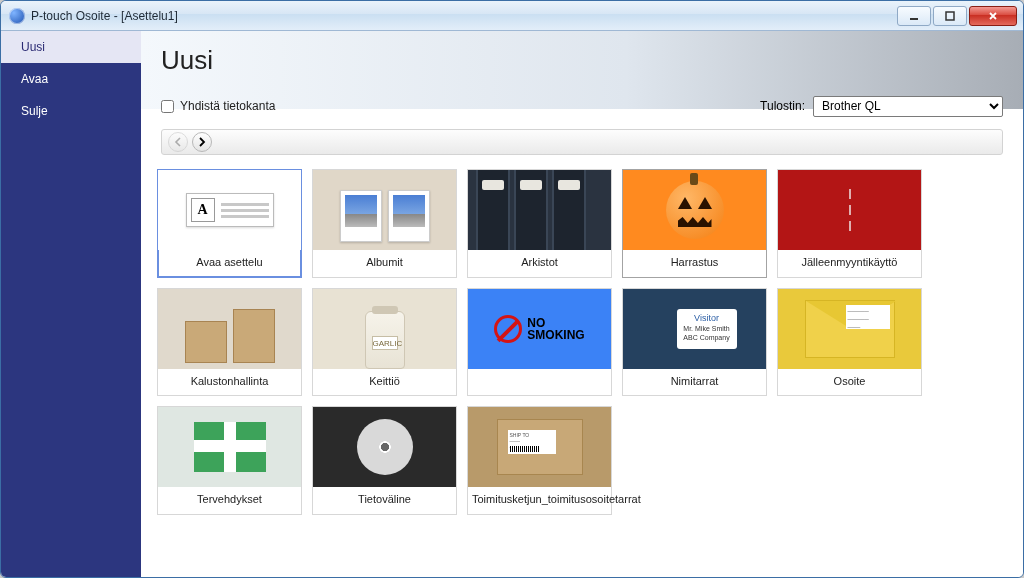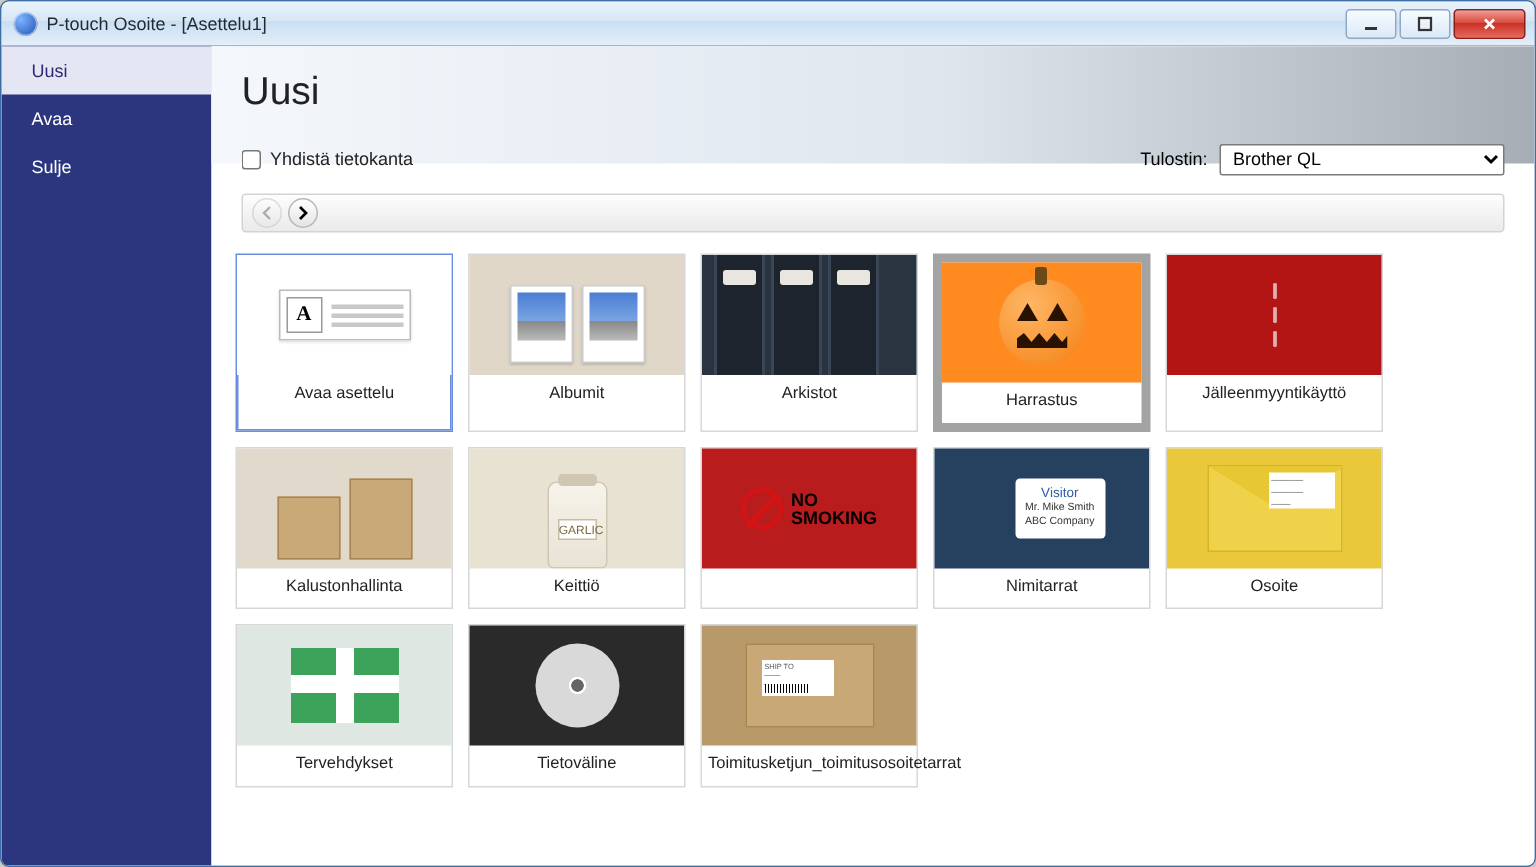--- a/index.html
+++ b/index.html
@@ -77,21 +77,21 @@
     }
     .nav-btn.disabled{ opacity:.45; }
 
     .grid-wrap{ flex:1; overflow:auto; padding: 10px 16px 20px 16px; }
     .tmpl-grid{ display:flex; flex-wrap:wrap; gap:10px; align-content:flex-start; }
     .tmpl-card{
       width:145px; border:1px solid #d7d7d7; background:#fff; cursor:pointer;
       display:flex; flex-direction:column;
     }
     .tmpl-card.selected{ border:1px solid #6a8fe0; box-shadow:0 0 0 1px #6a8fe0 inset; }
-    .tmpl-card.hover{ border:6px solid #a3a3a3; }
+    .tmpl-card.hover{ border:1px solid #a3a3a3; }
     .tmpl-thumb{
       height:80px; display:flex; align-items:center; justify-content:center; overflow:hidden;
     }
     .tmpl-label{ text-align:center; font-size:11px; padding:6px 4px 8px 4px; color:#222; line-height:1.15; }
 
     
     .th-new{background:#fff;}
     .th-new .label-sample{
       width:88px;height:34px;border:1px solid #bbb;display:flex;align-items:center;padding:4px;gap:6px;
       box-shadow:0 1px 2px rgba(0,0,0,.15);
@@ -116,21 +116,21 @@
     .th-pumpkin .eye.l{left:12px;} .th-pumpkin .eye.r{right:12px;}
     .th-pumpkin .mouth{position:absolute;bottom:12px;left:12px;right:12px;height:10px;background:#2a1200;clip-path:polygon(0 40%,15% 0,30% 60%,45% 0,60% 60%,75% 0,90% 60%,100% 20%,100% 100%,0 100%);}
     .th-retail{background:#b31515;display:flex;flex-direction:column;gap:6px;justify-content:center;padding:8px;}
     .th-retail div{height:10px;background:#fff;border:1px solid #e0b0b0;}
     .th-inventory{background:#e0d9cc;display:flex;gap:6px;justify-content:center;align-items:flex-end;padding:6px;}
     .th-inventory .box{width:42px;height:42px;background:#c9a978;border:1px solid #a88452;}
     .th-kitchen{background:#e8e2d3;display:flex;justify-content:center;align-items:flex-end;}
     .th-jar{width:40px;height:58px;border-radius:6px 6px 4px 4px;background:linear-gradient(#f6f3ea,#e8e3d5);border:1px solid #cfc7b4;position:relative;text-decoration:underline;}
     .th-jar::before{content:"";position:absolute;top:-6px;left:6px;right:6px;height:8px;background:#cfc7b4;border-radius:3px;}
     .th-jar .jl{position:absolute;left:6px;right:6px;top:24px;height:14px;background:#fff;border:1px solid #c6bda5;font:8px/14px sans-serif;text-align:center;color:#7a6a3e;}
-    .th-sign{background:#b91c1c;display:flex;align-items:center;justify-content:center;gap:5px;}
+    .th-sign{background:#3b82f6;display:flex;align-items:center;justify-content:center;gap:5px;}
     .th-sign .ns{width:28px;height:28px;border-radius:50%;border:3px solid #d41414;position:relative;}
     .th-sign .ns::after{content:"";position:absolute;left:-3px;right:-3px;top:11px;height:4px;background:#d41414;transform:rotate(-45deg);}
     .th-sign .txt{font-weight:800;font-size:12px;line-height:1;color:#000;font-family:Arial,sans-serif;}
     .th-badge{background:#25415f;display:flex;align-items:center;justify-content:center;padding-left:24px;}
     .th-badge .card{width:60px;height:40px;background:#fff;border-radius:3px;display:flex;flex-direction:column;align-items:center;padding:4px;gap:2px;}
     .th-badge .card .vt{font:9px sans-serif;color:#2b5ea5;}
     .th-badge .card .nm{font:7px sans-serif;color:#333;}
     .th-address{background:#e9c93b;display:flex;align-items:center;justify-content:center;}
     .th-envelope{width:90px;height:58px;background:#f0d14a;border:1px solid #d6b524;position:relative;}
     .th-envelope::before{content:"";position:absolute;left:0;right:0;top:0;border-left:45px solid transparent;border-right:45px solid transparent;border-top:28px solid #e7c733;}

